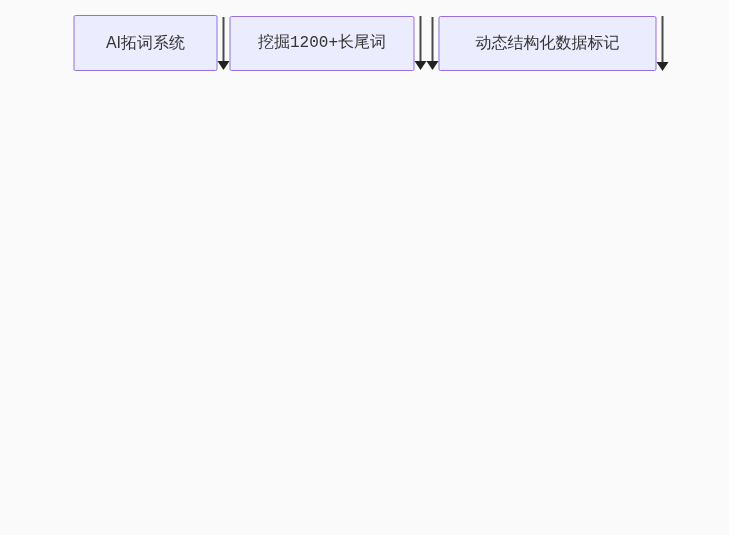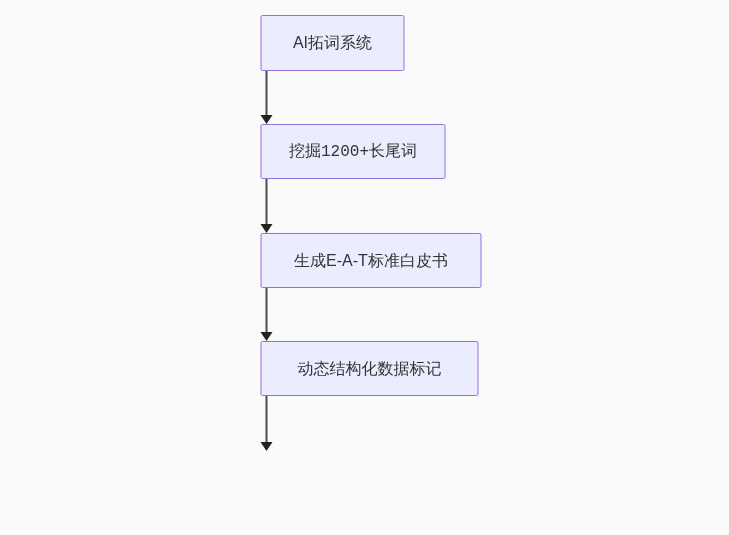--- a/index.html
+++ b/index.html
@@ -23,22 +23,21 @@
     width: 729px;
     height: 535px;
     background: var(--bg);
   }
   .flow {
     position: absolute;
     left: 371px;
     top: 15px;
     transform: translateX(-50%);
     display: flex;
-    flex-direction: column;
-    align-items: flex-start;
+    align-items: center;
   }
   .node {
     display: flex;
     align-items: center;
     justify-content: center;
     background: var(--node-fill);
     border: 1px solid var(--node-border);
     border-radius: 2px;
     color: var(--text);
     font-size: 16px;
@@ -92,23 +91,20 @@
 
     <div class="node n2">
       <span>挖掘1200+长尾词</span>
     </div>
 
     <div class="arrow a2">
       <span class="line"></span>
       <span class="head"></span>
     </div>
 
-    <div class="node n3">
-      <span>生成E-A-T标准白皮书</span>
-    </div>
 
     <div class="arrow a3">
       <span class="line"></span>
       <span class="head"></span>
     </div>
 
     <div class="node n4">
       <span>动态结构化数据标记</span>
     </div>
 

